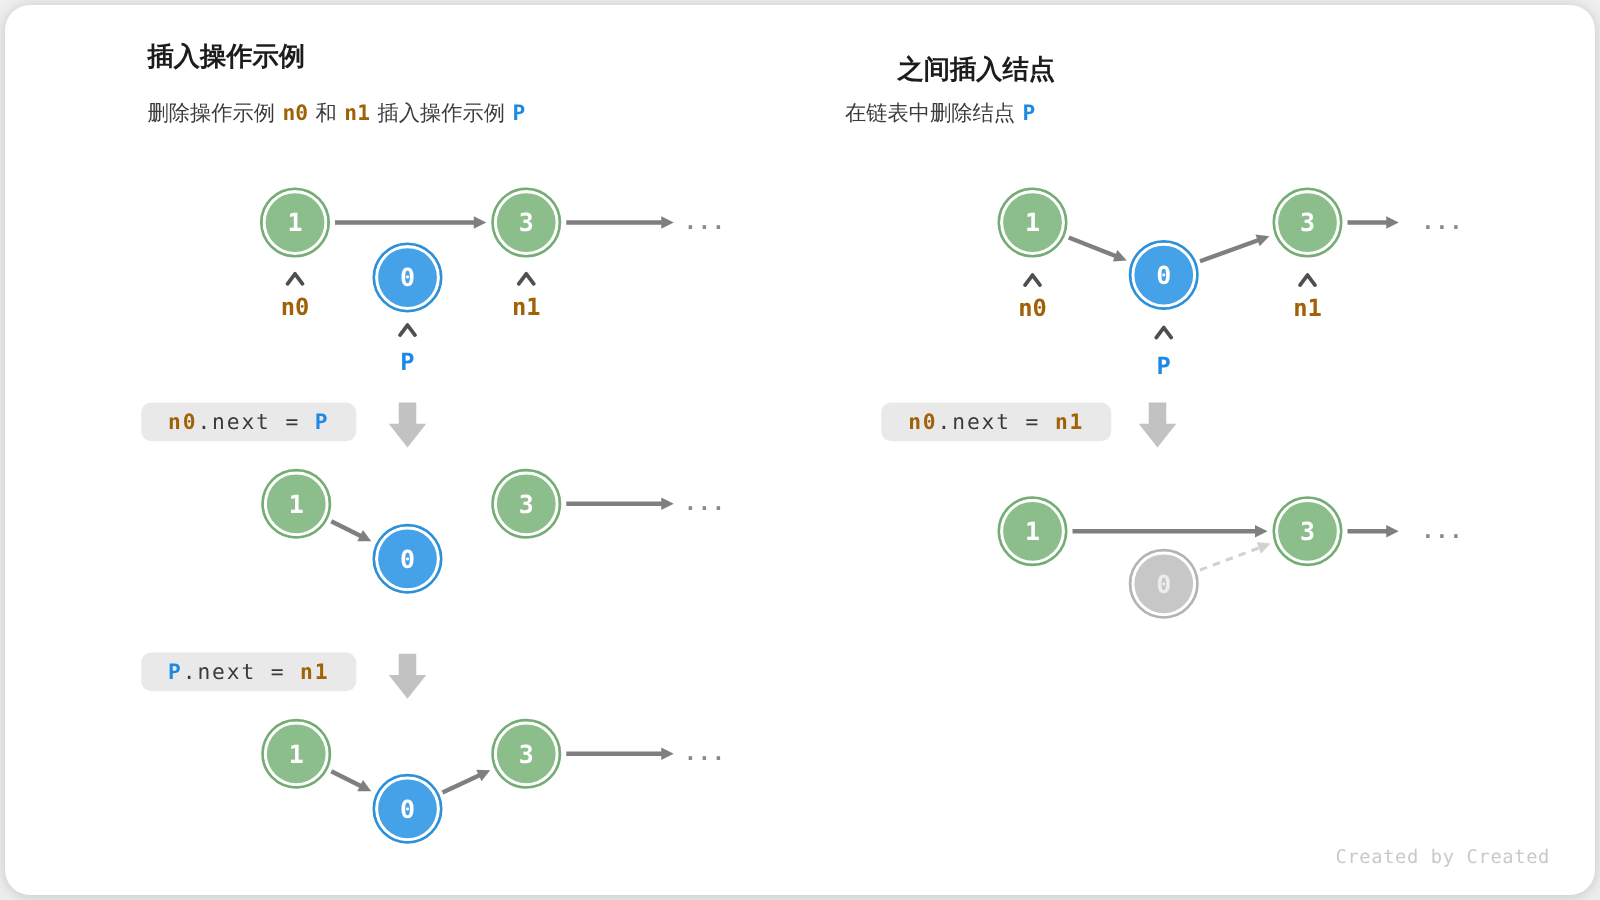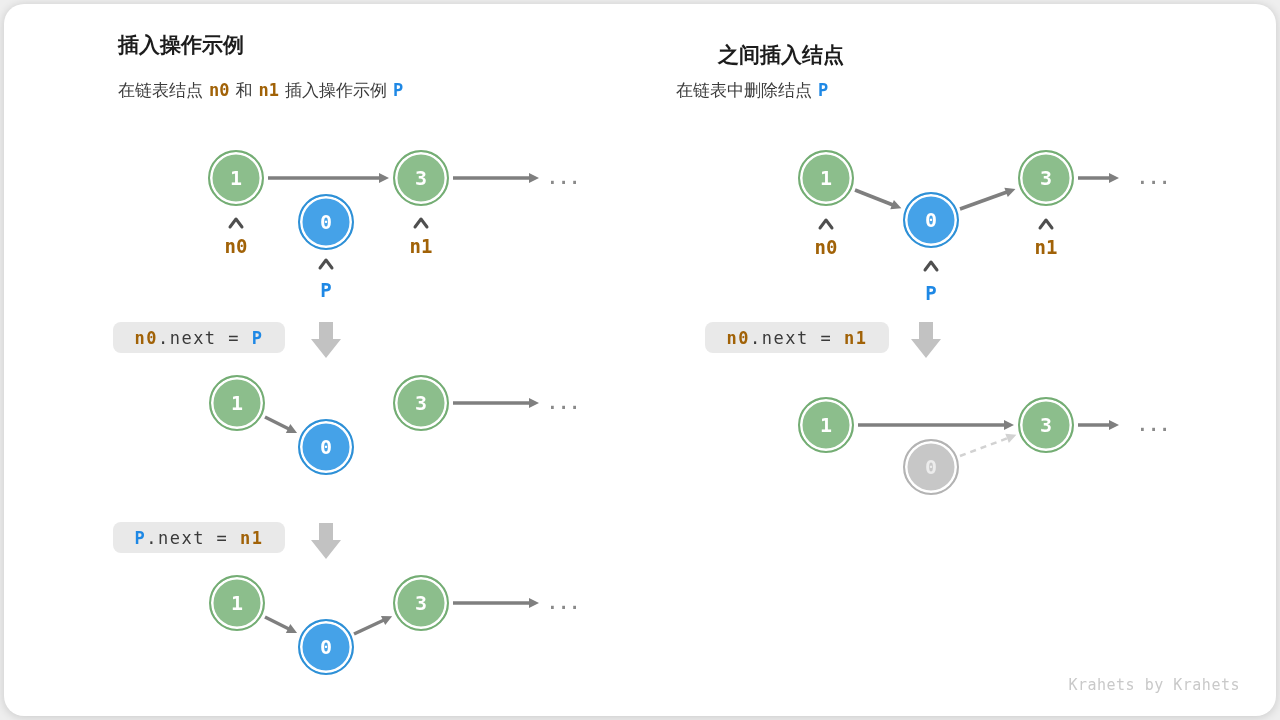--- a/index.html
+++ b/index.html
@@ -112,21 +112,21 @@
 
   <g fill="#c2c2c2">
     <polygon points="319,322 333,322 333,339 341,339 326,358 311,339 319,339"></polygon>
     <polygon points="319,523 333,523 333,540 341,540 326,559 311,540 319,540"></polygon>
     <polygon points="919,322 933,322 933,339 941,339 926,358 911,339 919,339"></polygon>
   </g>
 </svg>
 
 <div class="title" style="left:118px;top:31px">插入操作示例</div>
 <div class="subtitle" style="left:118px;top:79px">
-  <span>在链表结点</span><span class="tok tok-green">n0</span><span>和</span><span class="tok tok-green">n1</span><span>插入操作示例</span><span class="tok tok-blue">P</span>
+  <span>删除操作示例</span><span class="tok tok-green">n0</span><span>和</span><span class="tok tok-green">n1</span><span>插入操作示例</span><span class="tok tok-blue">P</span>
 </div>
 
 <div class="node node-green" style="left:208px;top:150px">1</div>
 <div class="node node-blue" style="left:298px;top:194px">0</div>
 <div class="node node-green" style="left:393px;top:150px">3</div>
 <div class="dots" style="left:547px;top:170px">...</div>
 <div class="ptr-label tok-green" style="left:206px;top:237px">n0</div>
 <div class="ptr-label tok-green" style="left:391px;top:237px">n1</div>
 <div class="ptr-label tok-blue" style="left:296px;top:281px">P</div>
 
@@ -163,13 +163,13 @@
 
 <div class="codebox" style="left:705px;top:322px;width:184px">
   <span class="tok tok-green">n0</span><span>.next = </span><span class="tok tok-green">n1</span>
 </div>
 
 <div class="node node-green" style="left:798px;top:397px">1</div>
 <div class="node node-gray" style="left:903px;top:439px">0</div>
 <div class="node node-green" style="left:1018px;top:397px">3</div>
 <div class="dots" style="left:1137px;top:417px">...</div>
 
-<div class="watermark">Krahets by Krahets</div>
+<div class="watermark">Created by Created</div>
 
 </body></html>

